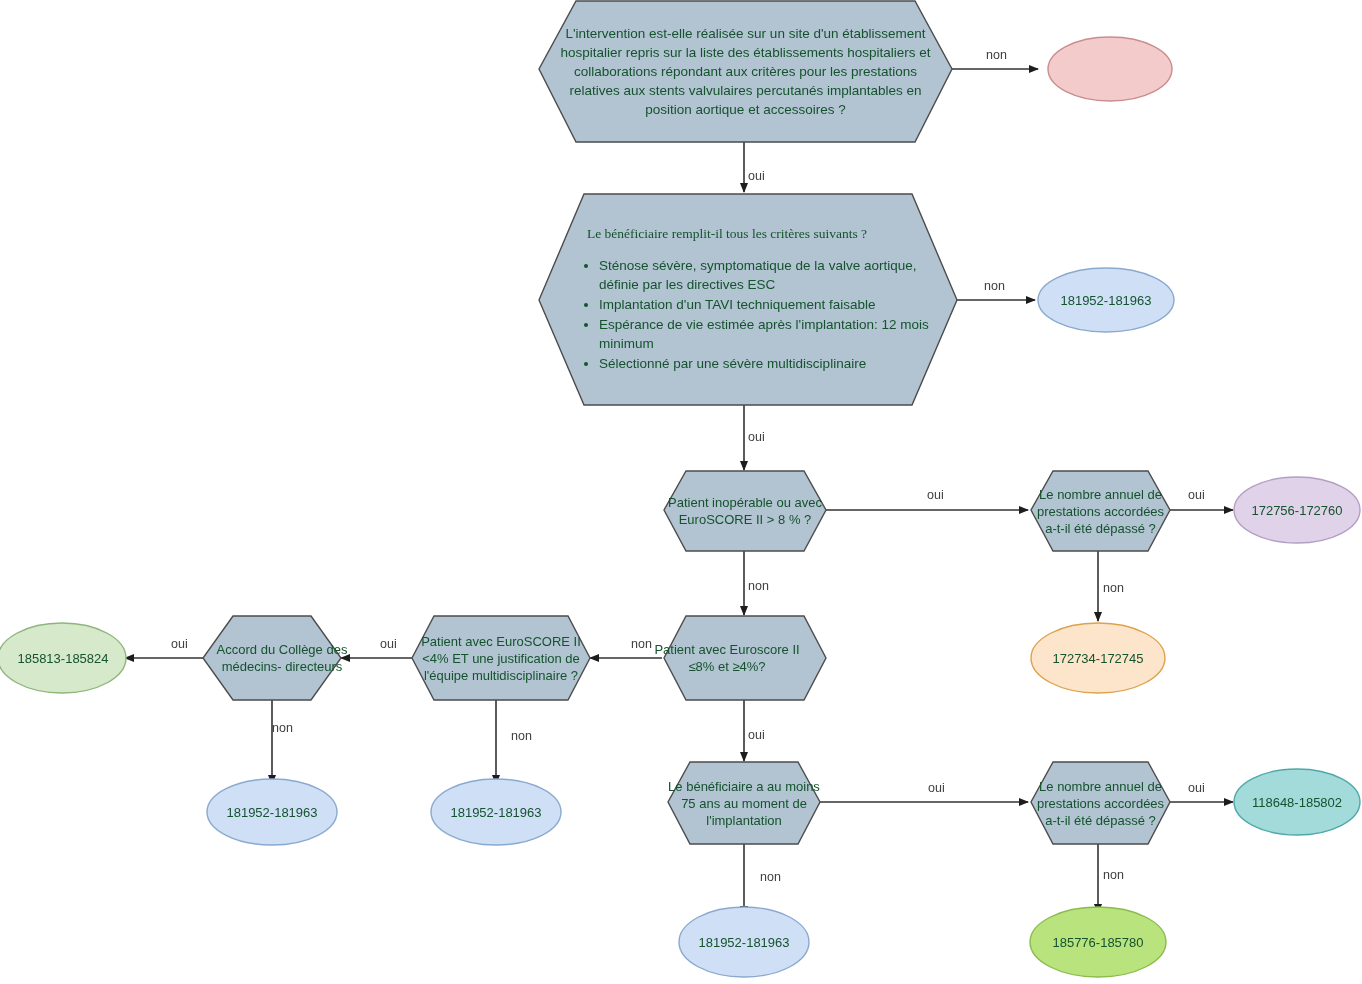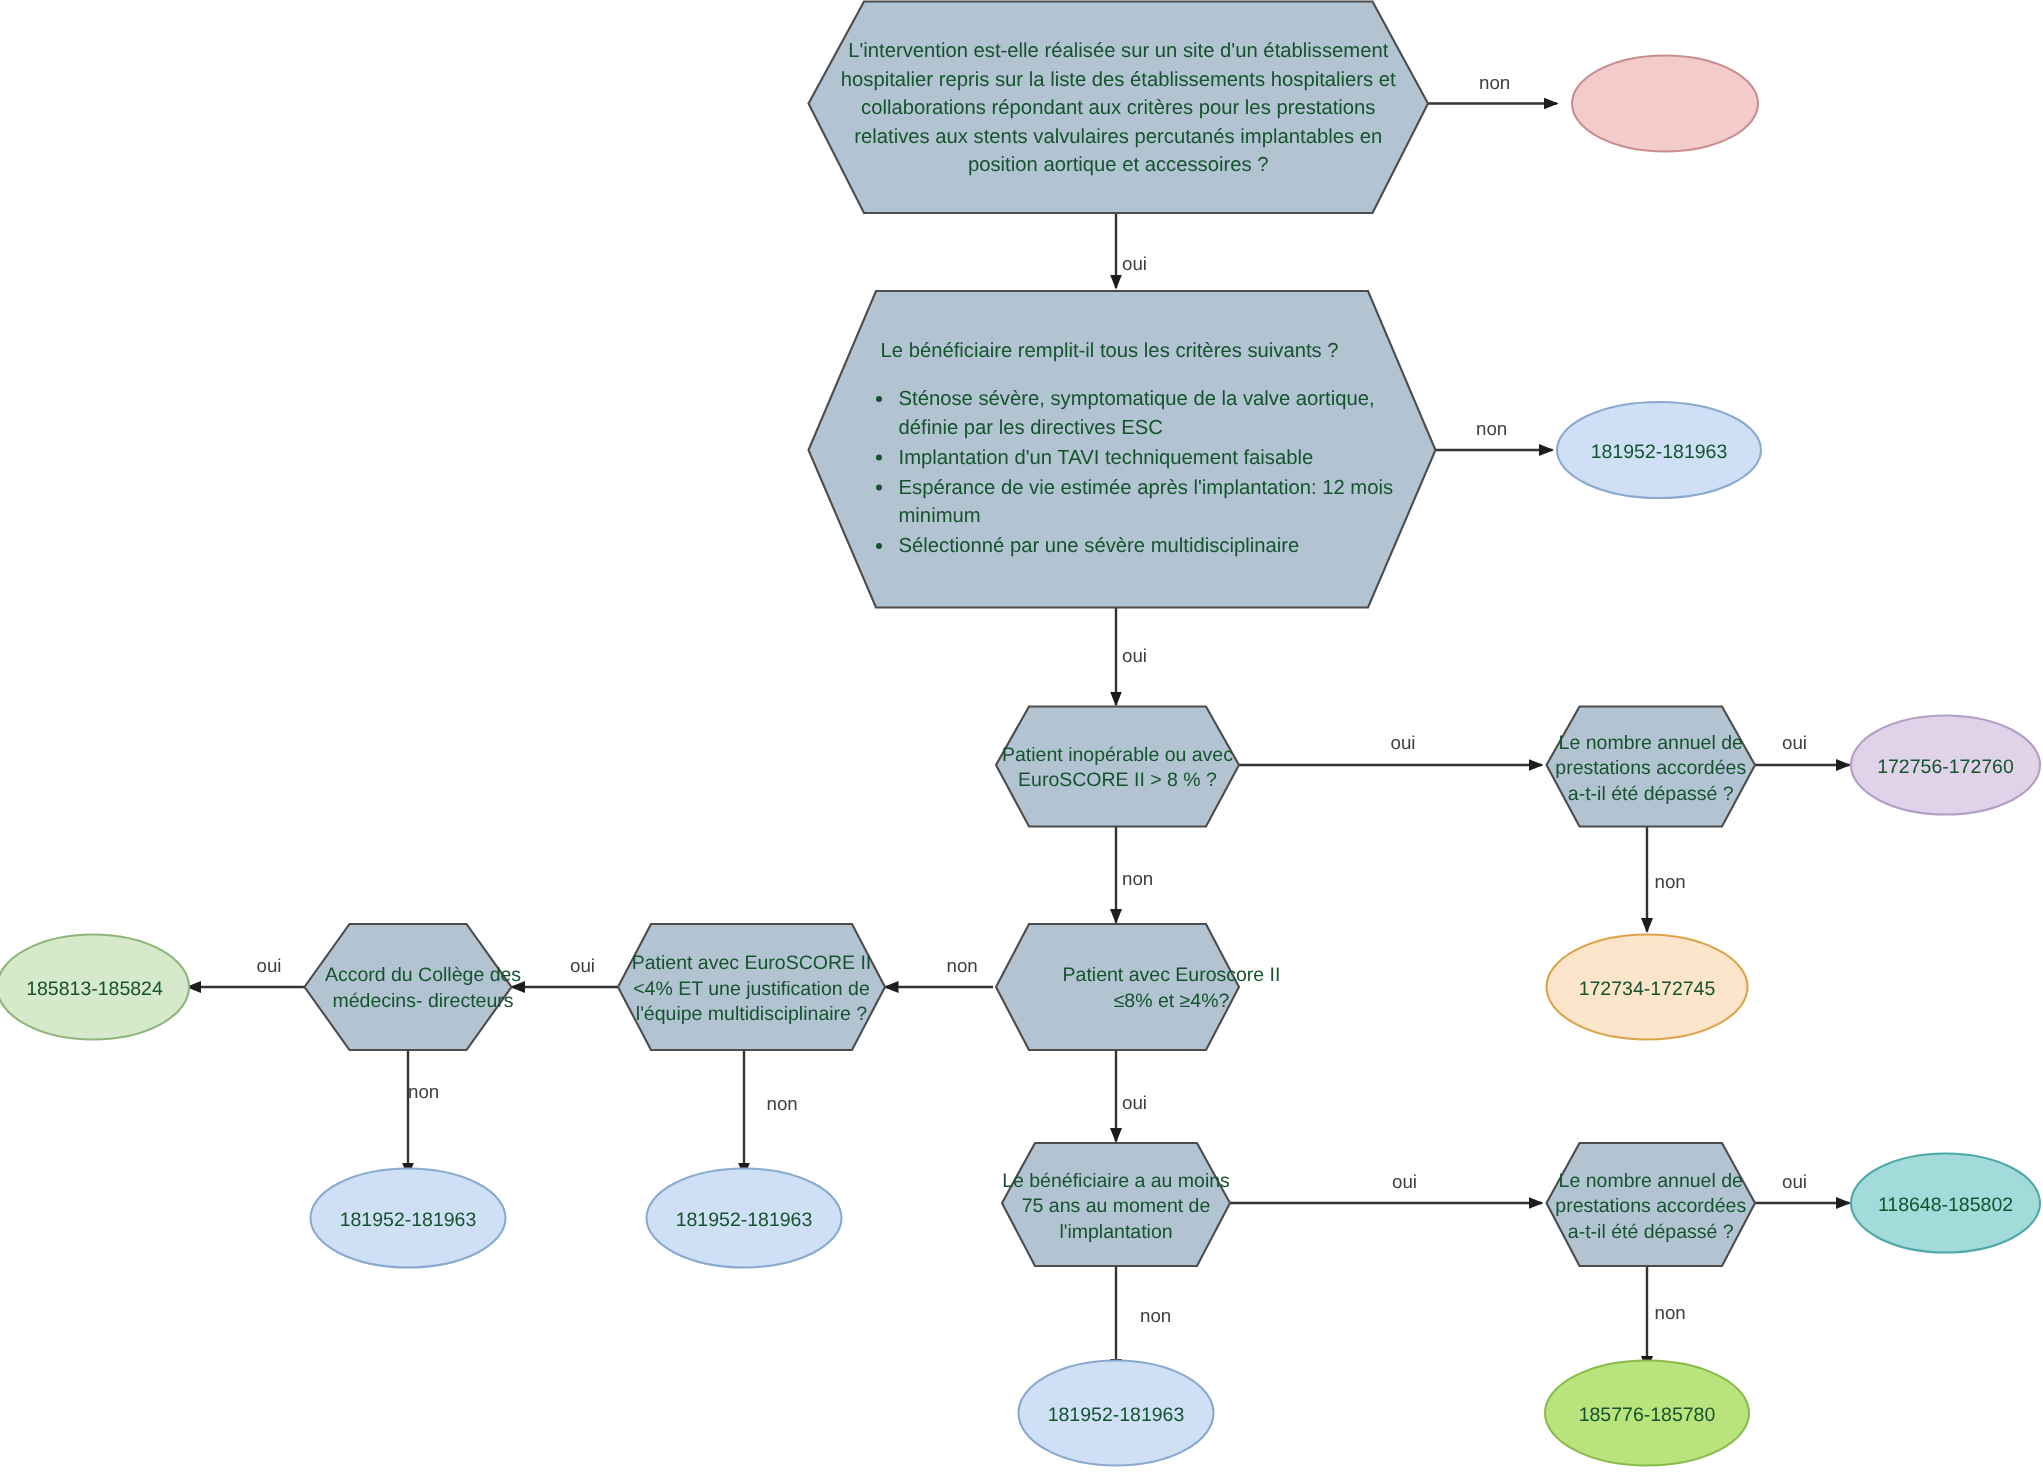--- a/index.html
+++ b/index.html
@@ -62,20 +62,21 @@
   }
   .big-node-inner {
     text-align: left;
     width: 100%;
     padding: 0 26px;
     box-sizing: border-box;
   }
   .big-node-inner .qline {
     margin: 0 0 14px 22px;
     font-size: 13.5px;
+    font-family: Liberation Serif, serif;
   }
   .big-node-inner ul {
     margin: 0;
     padding-left: 34px;
     list-style-type: disc;
   }
   .big-node-inner ul li {
     font-size: 13.5px;
     line-height: 19px;
     margin-bottom: 1px;
@@ -188,21 +189,21 @@
       <div class="hex-label">Patient inopérable ou avec
 EuroSCORE II &gt; 8 % ?</div>
     </div>
 
     <div class="node" style="left:1031px; top:471px; width:139px; height:80px;">
       <div class="hex-label">Le nombre annuel de
 prestations accordées
 a-t-il été dépassé ?</div>
     </div>
 
-    <div class="node" style="left:700px; top:616px; width:162px; height:84px;">
+    <div class="node" style="left:646px; top:616px; width:162px; height:84px;">
       <div class="hex-label">Patient avec Euroscore
 II ≤8% et ≥4%?</div>
     </div>
 
     <div class="node" style="left:412px; top:616px; width:178px; height:84px;">
       <div class="hex-label">Patient avec EuroSCORE II
 &lt;4% ET une justification de
 l'équipe multidisciplinaire ?</div>
     </div>
 

